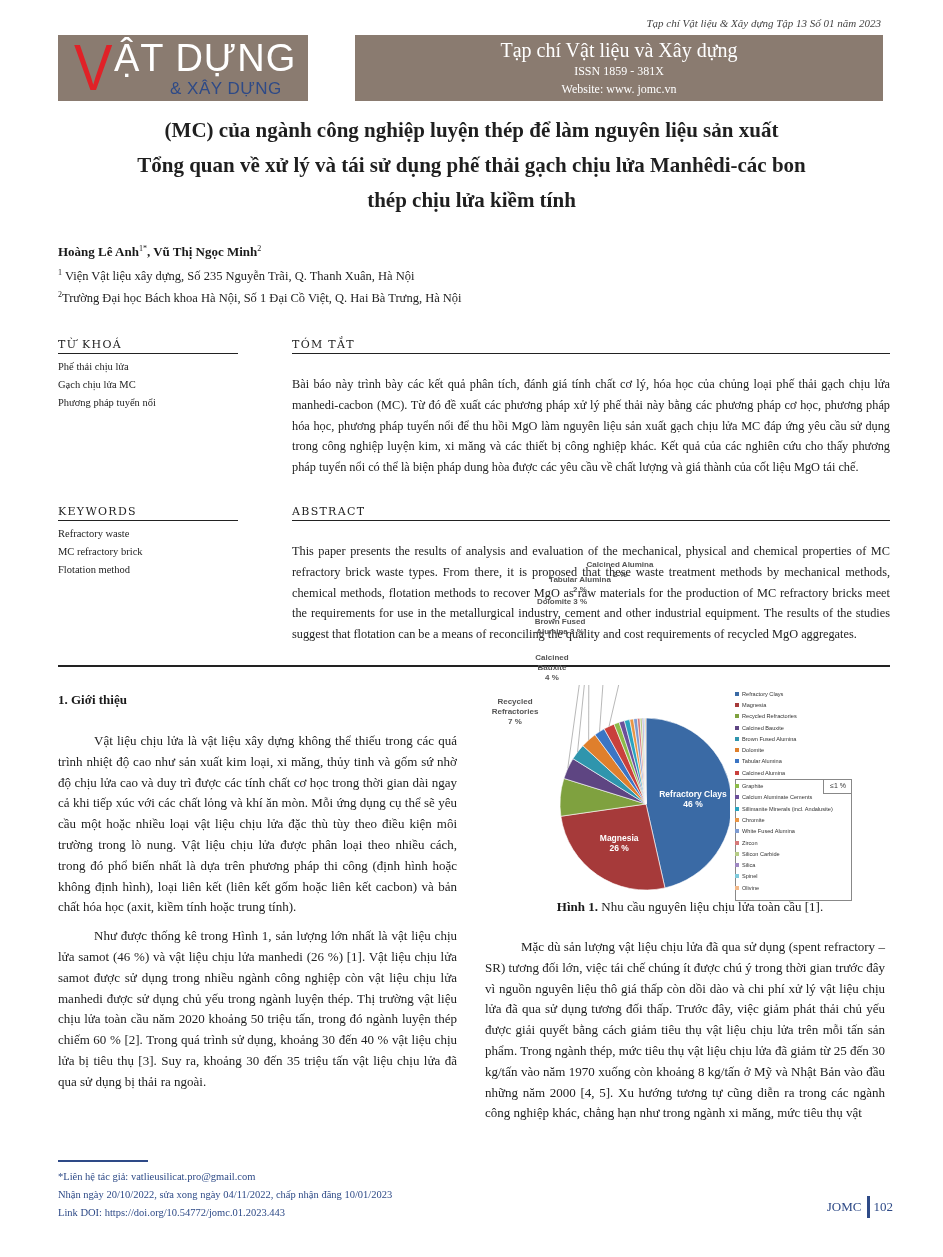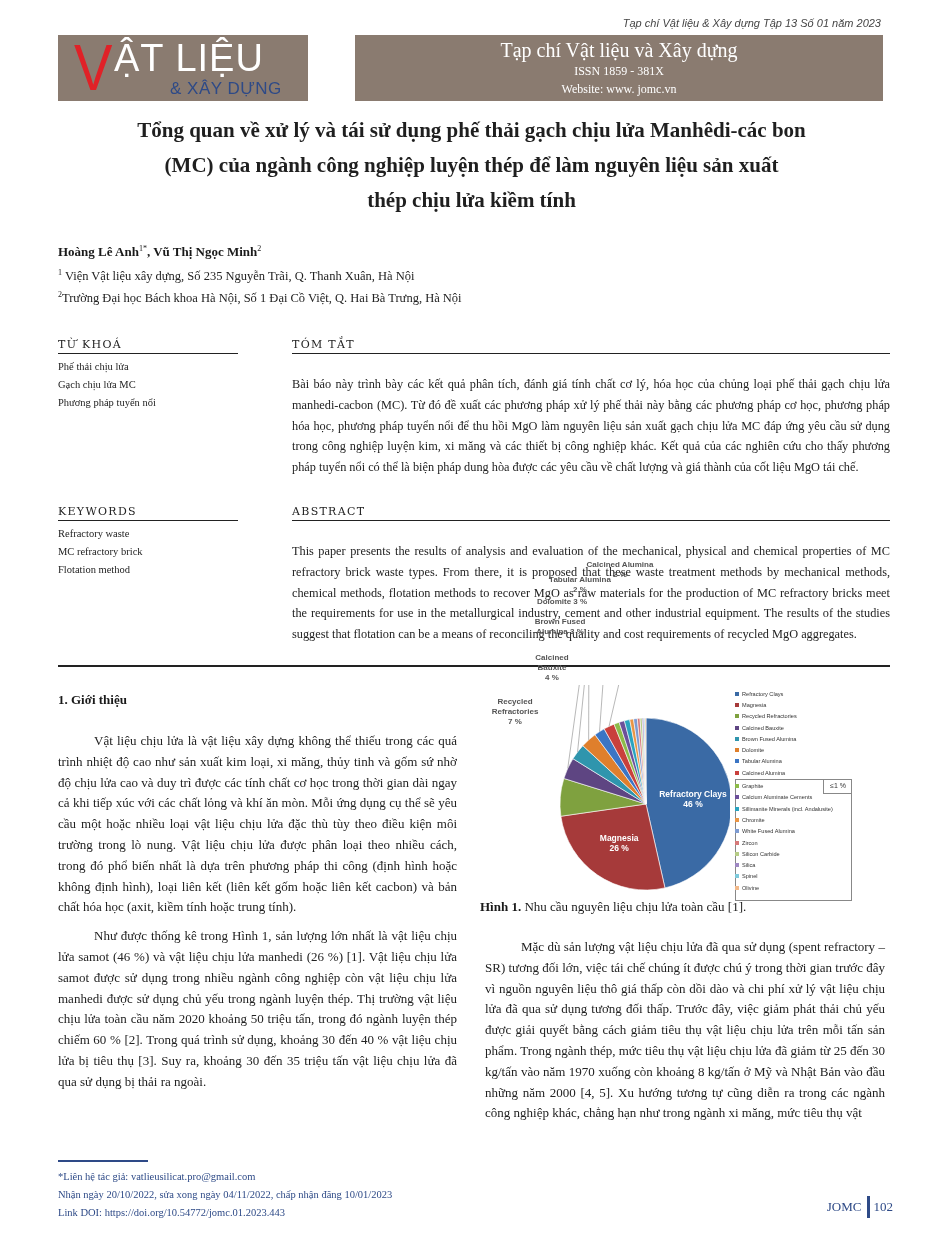--- a/index.html
+++ b/index.html
@@ -1,20 +1,20 @@
 <!DOCTYPE html>
 <html><head>
 <meta charset="utf-8">
 <style>
   html, body { margin: 0; padding: 0; background: #ffffff; }
   body { width: 943px; height: 1257px; position: relative; overflow: hidden;
          font-family: "DejaVu Serif", serif; color: #1a1a1a; }
   .abs { position: absolute; }
 
-  .running-head { top: 17px; right: 62px; font-family: Liberation Sans, sans-serif;
+  .running-head { top: 17px; right: 62px; font-family: Liberation Serif, serif;
     font-style: italic; font-size: 11px; color: #444; }
 
   .logo-box { left: 58px; top: 35px; width: 250px; height: 66px; background: #8a7b70; overflow: hidden; }
   .logo-v { position: absolute; left: 16px; top: -4px; font-family: "Liberation Sans", sans-serif;
     font-size: 64px; color: #e02127; font-weight: normal; letter-spacing: -2px; transform: scaleX(0.9); transform-origin: left; }
   .logo-main { position: absolute; left: 56px; top: 2px; font-family: "Liberation Sans", sans-serif;
     font-size: 38px; color: #ffffff; letter-spacing: 1px; }
   .logo-sub { position: absolute; left: 90px; top: 44px; font-family: "Liberation Sans", sans-serif;
     font-size: 17px; color: #2e4a87; letter-spacing: 0.5px; margin-left: 22px; }
 
@@ -37,21 +37,21 @@
   .kw-list { font-family: "Liberation Serif", serif; font-size: 10.5px; line-height: 18px; color: #222; margin-top: 4px; }
 
   .abs-text { font-family: Liberation Serif, serif; font-size: 12.3px; line-height: 20.8px; text-align: justify; color: #222; margin-top: 20px; }
 
   .divider { left: 58px; top: 665px; width: 832px; height: 0; border-top: 2px solid #222; }
 
   .h1 { top: 692px; left: 58px; font-family: "Liberation Serif", serif; font-weight: bold; font-size: 13px; }
   .body-text { font-family: "Liberation Serif", serif; font-size: 13px; line-height: 20.8px; text-align: justify; color: #222; }
   .body-text p { margin: 0; text-indent: 36px; }
 
-  .fig-caption { top: 899px; left: 480px; width: 420px; font-family: "Liberation Serif", serif; font-size: 13px; }
+  .fig-caption { top: 899px; left: 480px; width: 420px; text-align: center; font-family: "Liberation Serif", serif; font-size: 13px; }
   .fig-caption b { font-weight: bold; }
 
   .fn-rule { left: 58px; top: 1160px; width: 90px; border-top: 2px solid #2e4a87; }
   .footnote { left: 58px; font-family: "Liberation Serif", serif; font-size: 10.5px; color: #2e4a87; }
   .page-num { top: 1196px; right: 50px; font-family: "Liberation Serif", serif; font-size: 13px; color: #2e4a87; display: flex; align-items: center; }
   .page-num .bar { display: inline-block; width: 3px; height: 22px; background: #2e4a87; margin: 0 4px 0 5px; }
 
   .legend { left: 735px; top: 688px; font-family: "Liberation Sans", sans-serif; font-size: 5.6px; color: #333; }
   .legend-item { height: 11.3px; display: flex; align-items: center; white-space: nowrap; }
   .legend-swatch { display: inline-block; width: 4px; height: 4px; margin-right: 3px; }
@@ -62,33 +62,33 @@
   .pie-label { position: absolute; font-family: "Liberation Sans", sans-serif; font-size: 8px; font-weight: bold; color: #555; text-align: center; line-height: 10px; }
   .pie-label.inside { color: #ffffff; font-size: 8.5px; }
 </style>
 </head>
 <body>
 
 <div class="abs running-head">Tạp chí Vật liệu &amp; Xây dựng Tập 13 Số 01 năm 2023</div>
 
 <div class="abs logo-box">
   <span class="logo-v">V</span>
-  <span class="logo-main">ẬT LIỆU</span>
+  <span class="logo-main">ẬT DỰNG</span>
   <span class="logo-sub">&amp; XÂY DỰNG</span>
 </div>
 
 <div class="abs journal-box">
   <div class="journal-title">Tạp chí Vật liệu và Xây dựng</div>
   <div class="journal-issn">ISSN 1859 - 381X</div>
   <div class="journal-web">Website: www. jomc.vn</div>
 </div>
 
 <div class="abs title">
+  <div>(MC) của ngành công nghiệp luyện thép để làm nguyên liệu sản xuất</div>
   <div>Tổng quan về xử lý và tái sử dụng phế thải gạch chịu lửa Manhêdi-các bon</div>
-  <div>(MC) của ngành công nghiệp luyện thép để làm nguyên liệu sản xuất</div>
   <div>thép chịu lửa kiềm tính</div>
 </div>
 
 <div class="abs authors">
   <span>Hoàng Lê Anh</span><sup>1*</sup><span>, </span><span>Vũ Thị Ngọc Minh</span><sup>2</sup>
 </div>
 <div class="abs affil" style="top:268px;">
   <sup>1</sup><span> Viện Vật liệu xây dựng, Số 235 Nguyễn Trãi, Q. Thanh Xuân, Hà Nội</span>
 </div>
 <div class="abs affil" style="top:290px;">

